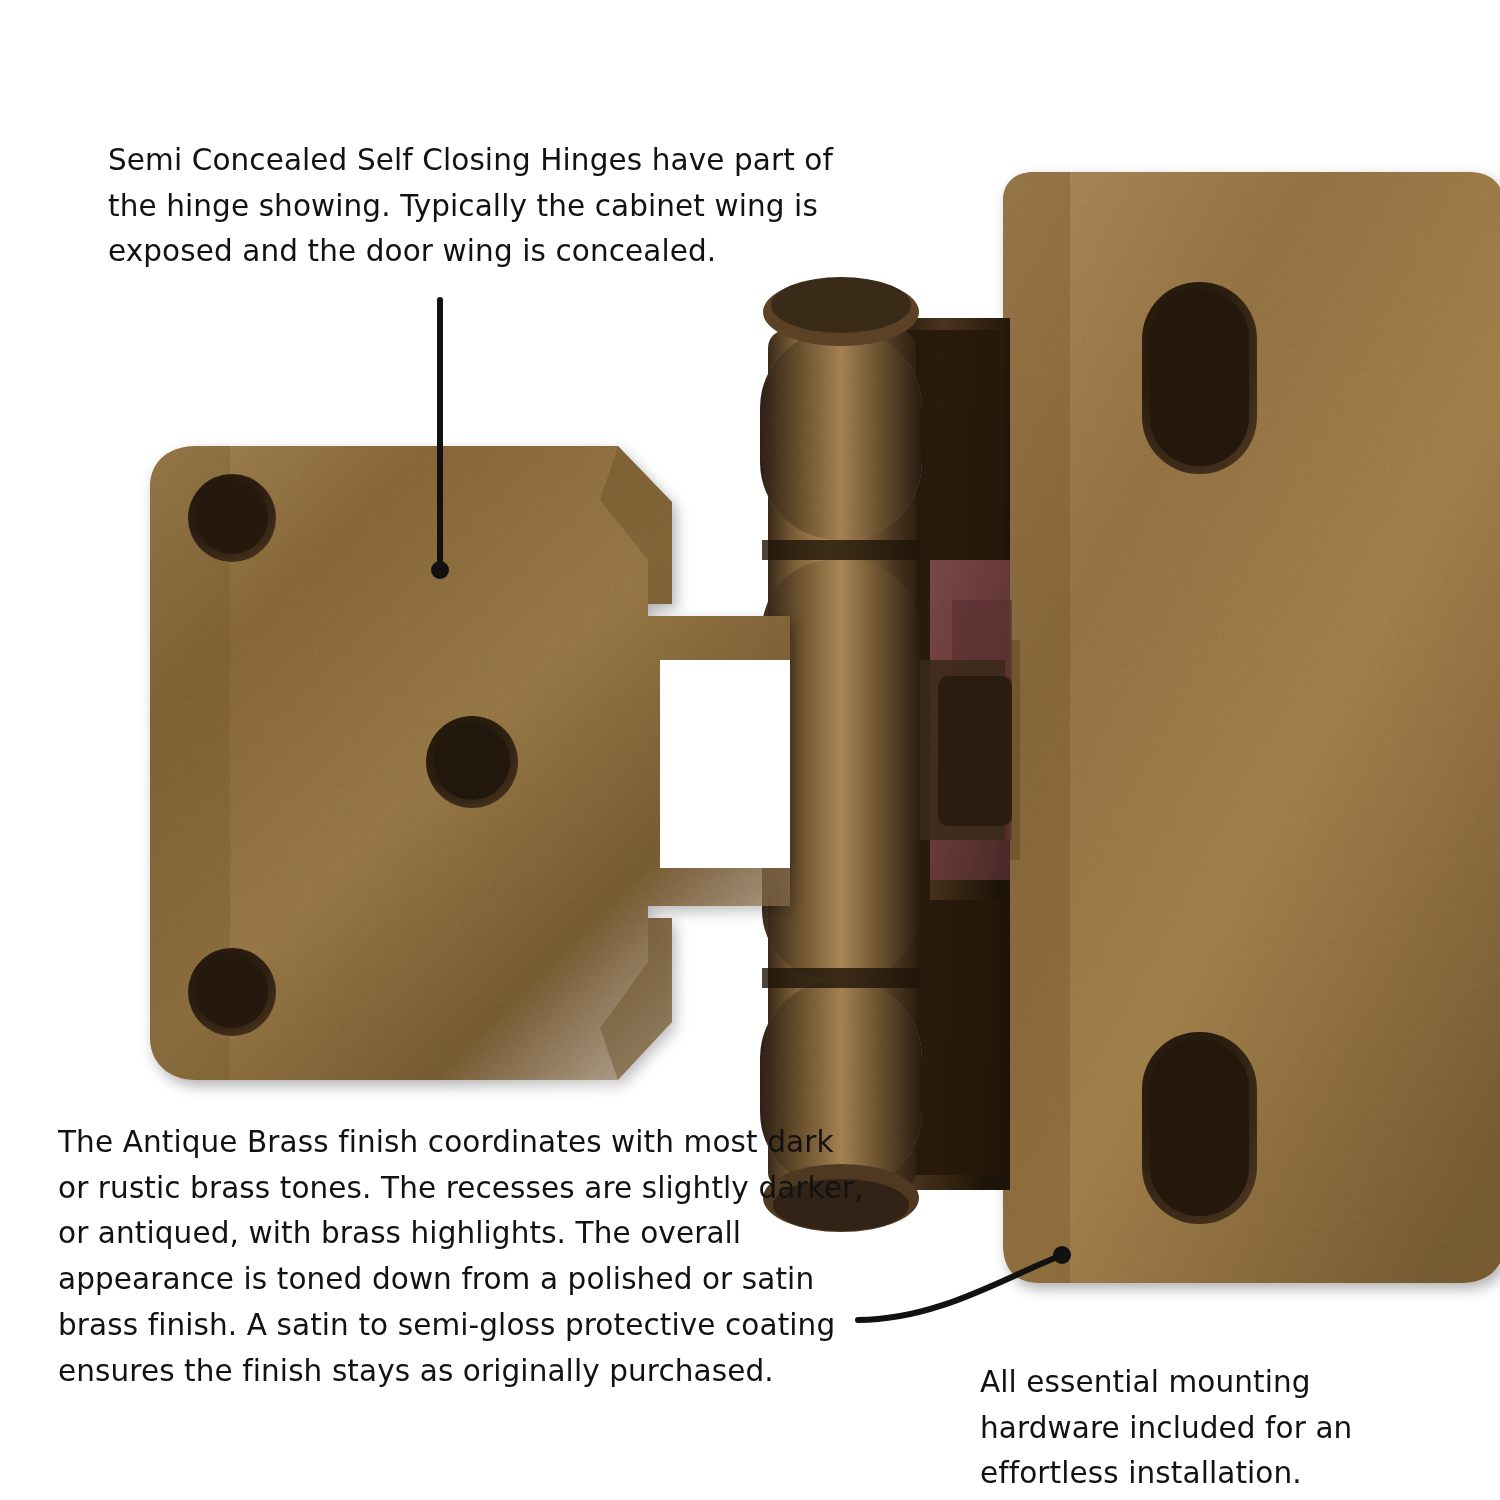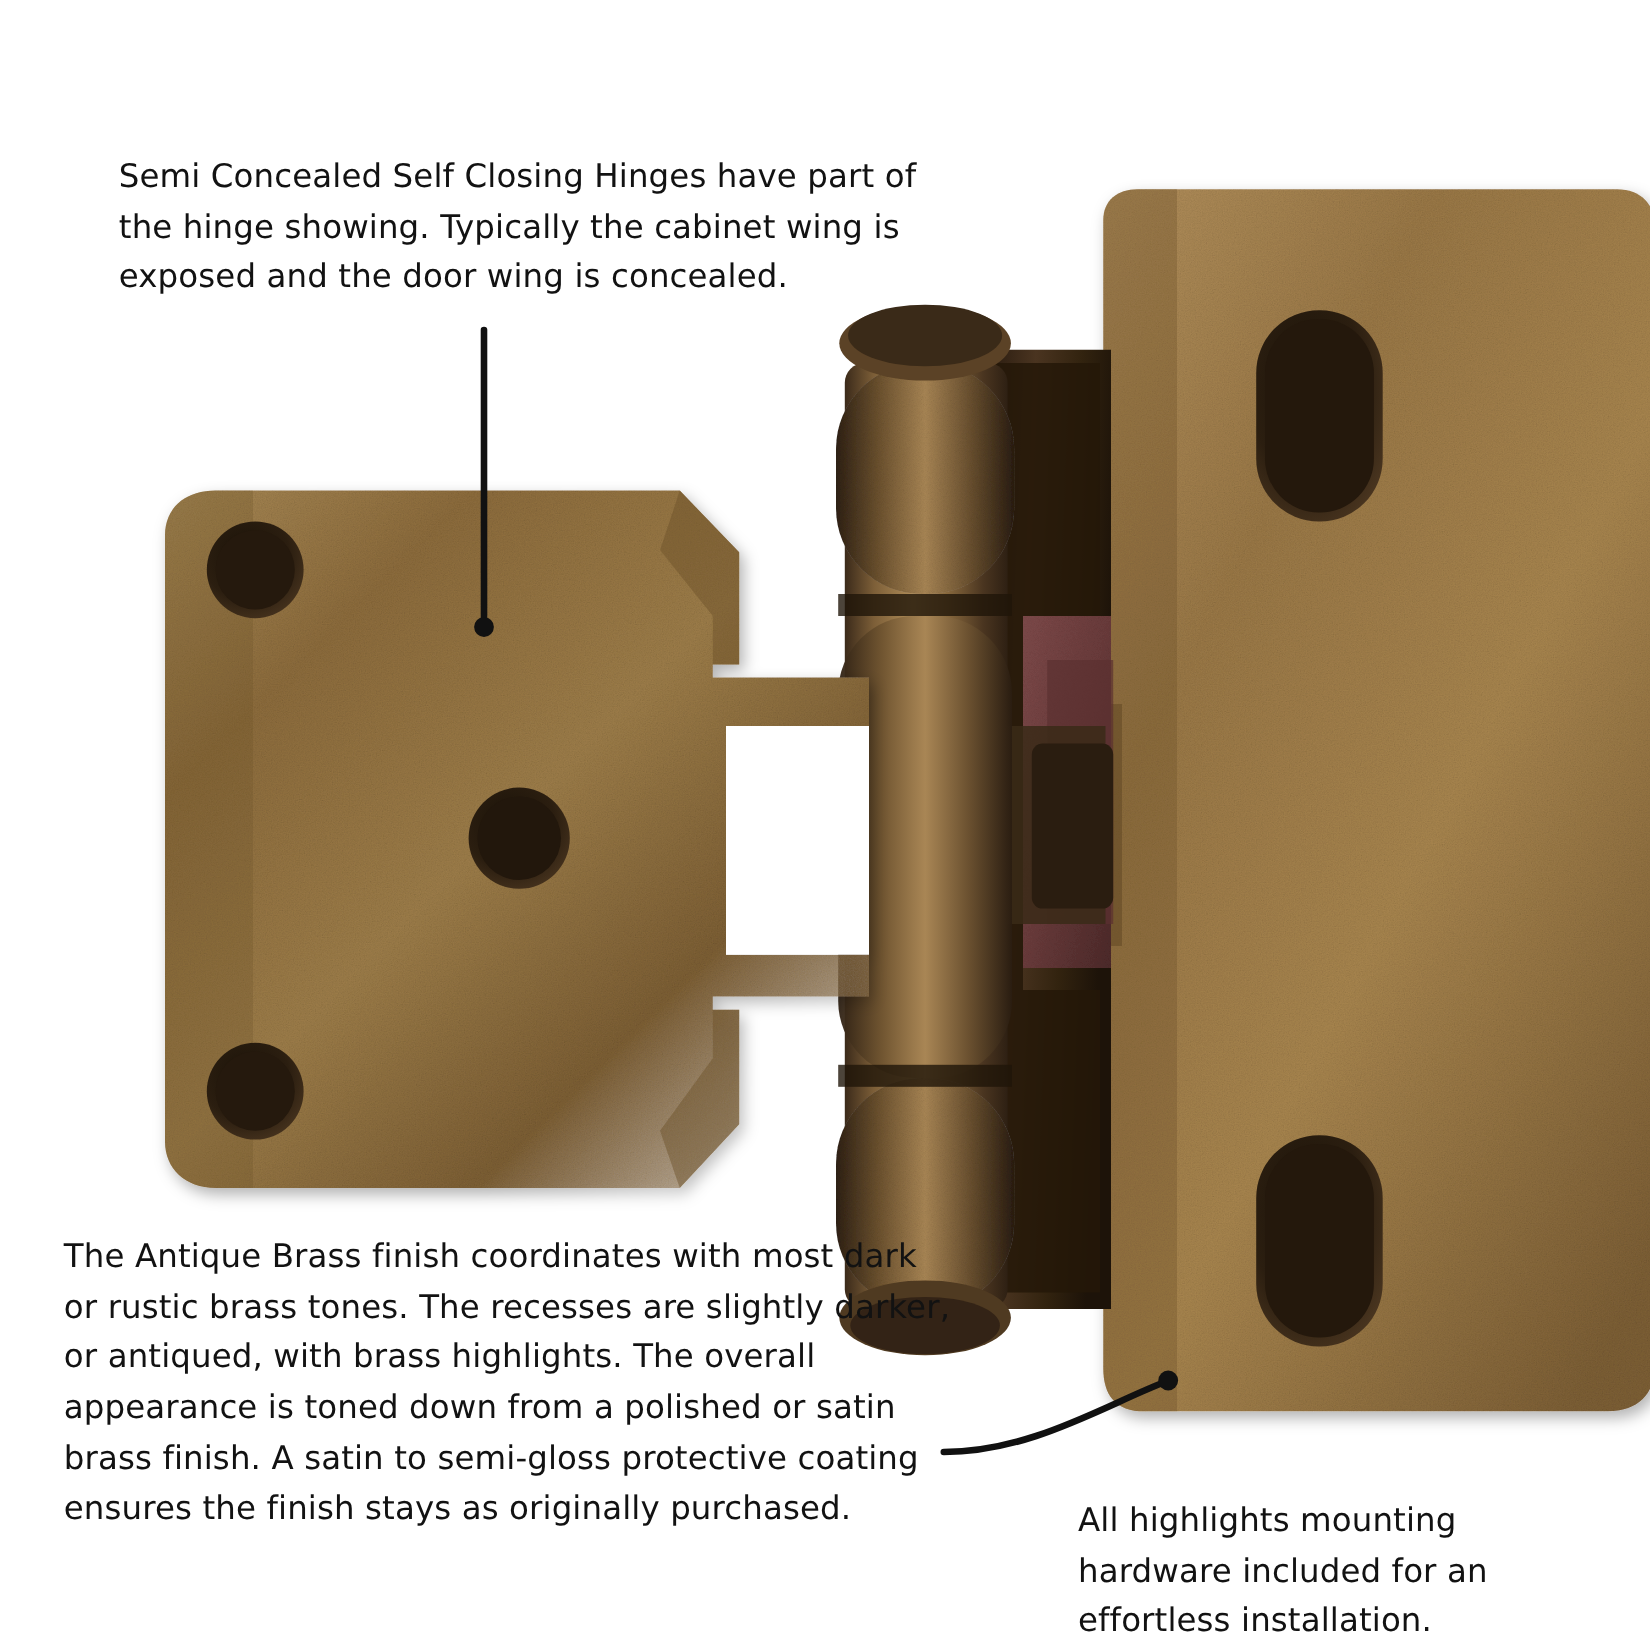--- a/index.html
+++ b/index.html
@@ -224,15 +224,15 @@
     <g>
       <path d="M858,1320 C935,1320 1000,1280 1055,1258" stroke="#111111" stroke-width="6" fill="none" stroke-linecap="round"></path>
       <circle cx="1062" cy="1255" r="9" fill="#111111"></circle>
     </g>
   </svg>
 
   <div class="callout-text" id="callout-bottom-left-text">The Antique Brass finish coordinates with most dark or rustic brass tones.  The recesses are slightly darker, or antiqued, with brass highlights.  The overall appearance is toned down from a polished or satin brass finish.  A satin to semi-gloss protective coating ensures the finish stays as originally purchased.</div>
 
   <div class="callout-text" id="callout-top-text">Semi Concealed Self Closing Hinges have part of the hinge showing. Typically the cabinet wing is exposed and the door wing is concealed.</div>
 
-  <div class="callout-text" id="callout-bottom-right-text">All highlights mounting hardware included for an effortless installation.</div>
+  <div class="callout-text" id="callout-bottom-right-text">All essential mounting hardware included for an effortless installation.</div>
 
 </div>
 
 </body></html>

